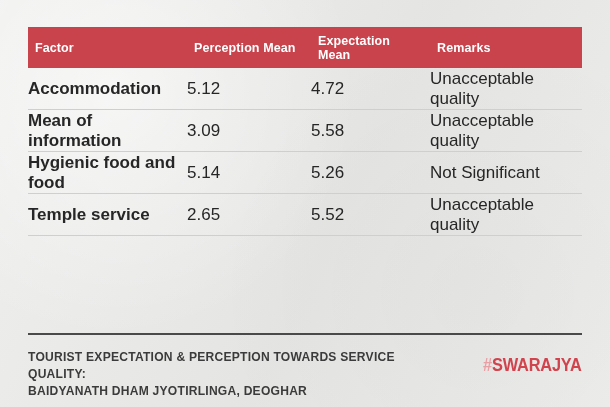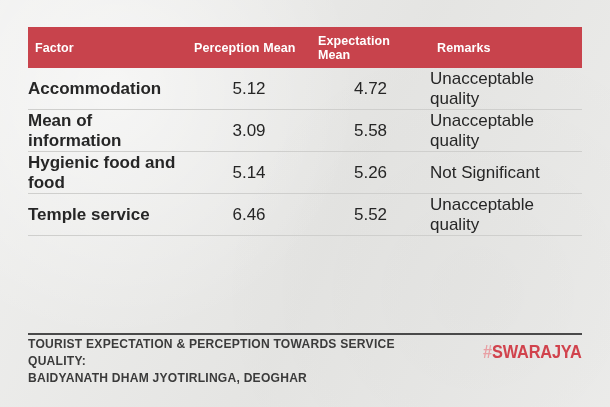--- a/index.html
+++ b/index.html
@@ -82,21 +82,21 @@
     background: transparent;
   }
 
   td.cell-factor {
     font-weight: bold;
     color: #1b1b1b;
     padding-left: 7px;
     font-size: 11.5px;
   }
   td.cell-num {
-    text-align: center;
+    text-align: left;
     color: #2d2d2d;
     font-size: 11.5px;
   }
   td.cell-remark {
     padding-left: 9px;
     color: #2d2d2d;
     font-size: 11.5px;
   }
 
   .footer {
@@ -107,20 +107,21 @@
   }
   .footer-rule {
     width: 554px;
     height: 2px;
     background-color: #4a4a4a;
   }
   .footer-body {
     display: flex;
     align-items: flex-start;
     justify-content: space-between;
+    margin-top: 13px;
   }
   .footer-title {
     font-family: "Liberation Sans Narrow", "Liberation Sans", sans-serif;
     font-weight: bold;
     font-size: 13px;
     line-height: 17px;
     letter-spacing: 0.25px;
     color: #3b3b3b;
     text-transform: uppercase;
     transform: scaleX(0.93);
@@ -179,21 +180,21 @@
           <td class="cell-remark">Unacceptable quality</td>
         </tr>
         <tr>
           <td class="cell-factor">Hygienic food and food</td>
           <td class="cell-num">5.14</td>
           <td class="cell-num">5.26</td>
           <td class="cell-remark">Not Significant</td>
         </tr>
         <tr>
           <td class="cell-factor">Temple service</td>
-          <td class="cell-num">6.46</td>
+          <td class="cell-num">2.65</td>
           <td class="cell-num">5.52</td>
           <td class="cell-remark">Unacceptable quality</td>
         </tr>
       </tbody>
     </table>
   </div>
 
   <div class="footer">
     <div class="footer-rule"></div>
     <div class="footer-body">

